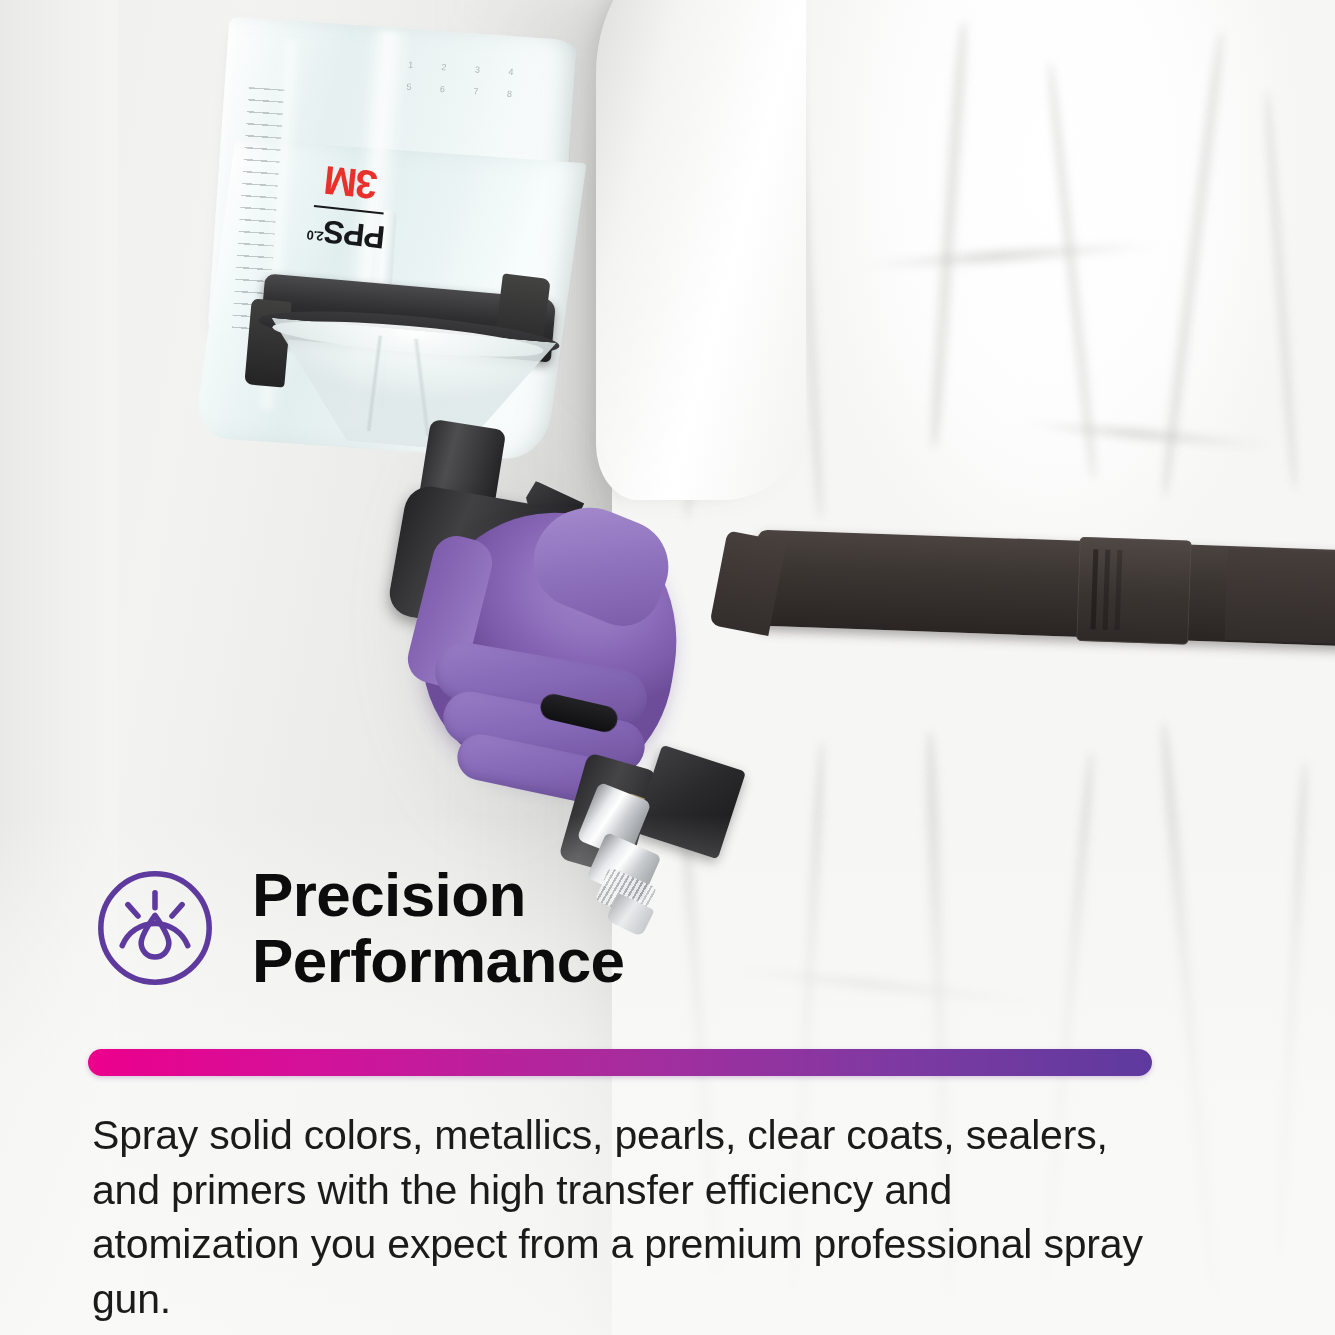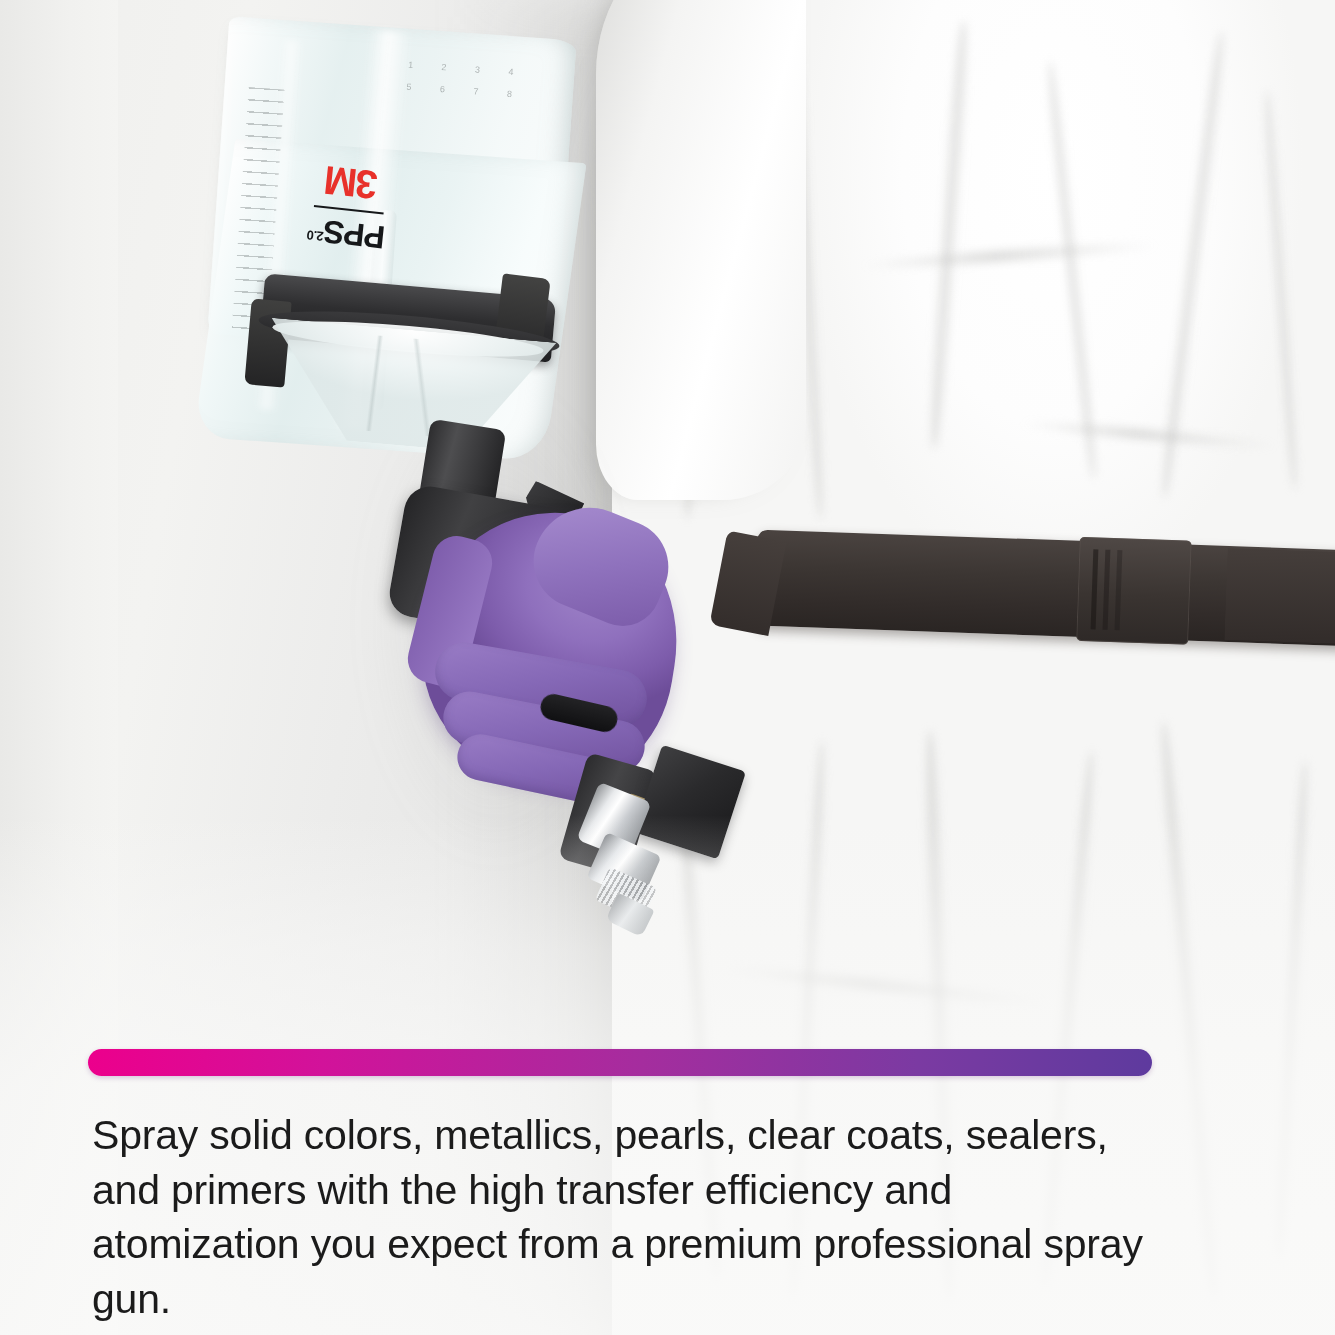--- a/index.html
+++ b/index.html
@@ -658,19 +658,31 @@
       <div class="chrome2"></div>
       <div class="chrome-knurl"></div>
       <div class="chrome-tip"></div>
     </div>
 
     <div class="text-scrim"></div>
   </div>
 
   <div class="overlay">
 
+    <div class="feature-row">
+      <svg class="feature-icon" viewBox="0 0 100 100" aria-hidden="true">
+        <circle cx="50" cy="50" r="43" fill="none" stroke="#5e3a9e" stroke-width="4.4"></circle>
+        <path d="M24 64 A28 28 0 0 1 76 64" fill="none" stroke="#5e3a9e" stroke-width="4.4" stroke-linecap="round"></path>
+        <line x1="50" y1="22" x2="50" y2="34" stroke="#5e3a9e" stroke-width="4.4" stroke-linecap="round"></line>
+        <line x1="28.5" y1="31.5" x2="36.5" y2="40.5" stroke="#5e3a9e" stroke-width="4.4" stroke-linecap="round"></line>
+        <line x1="71.5" y1="31.5" x2="63.5" y2="40.5" stroke="#5e3a9e" stroke-width="4.4" stroke-linecap="round"></line>
+        <path d="M50 40 C50 40 39 55 39 62 a11 11 0 0 0 22 0 C61 55 50 40 50 40 Z" fill="none" stroke="#5e3a9e" stroke-width="4.4" stroke-linejoin="round"></path>
+      </svg>
+      <h2 class="feature-title">Precision
+Performance</h2>
+    </div>
 
     <div class="rule"></div>
 
     <p class="body-copy">Spray solid colors, metallics, pearls, clear coats, sealers, and primers with the high transfer efficiency and atomization you expect from a premium professional spray gun.</p>
   </div>
 
 </div>
 
 </body></html>

